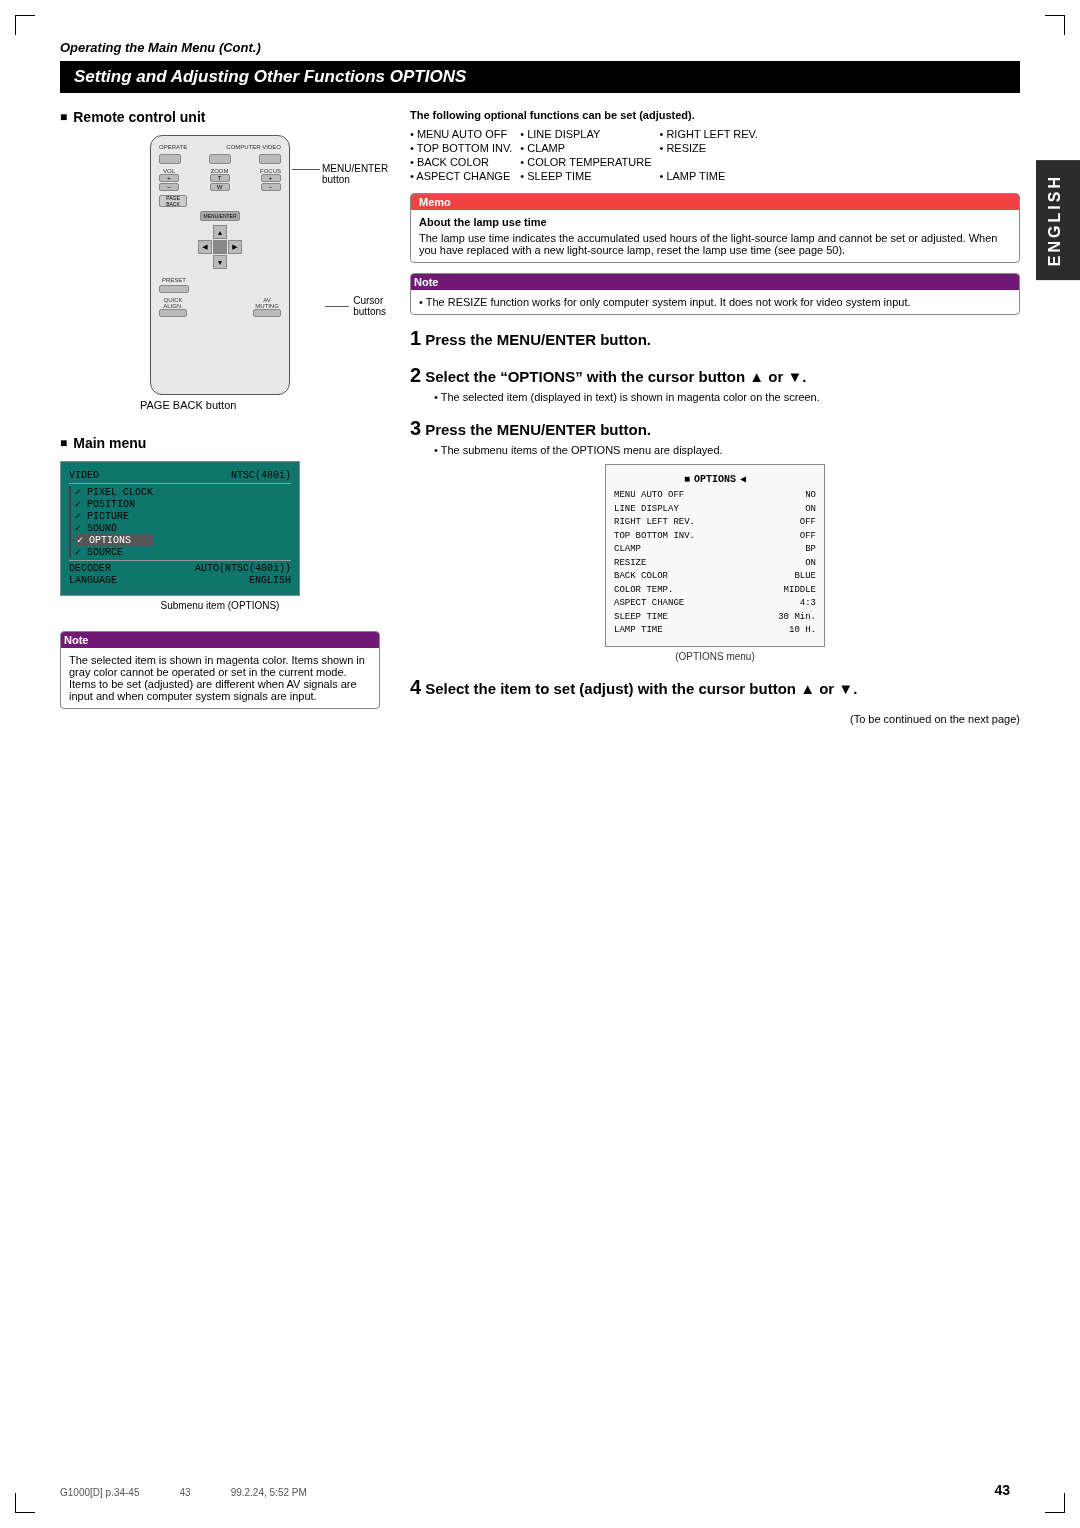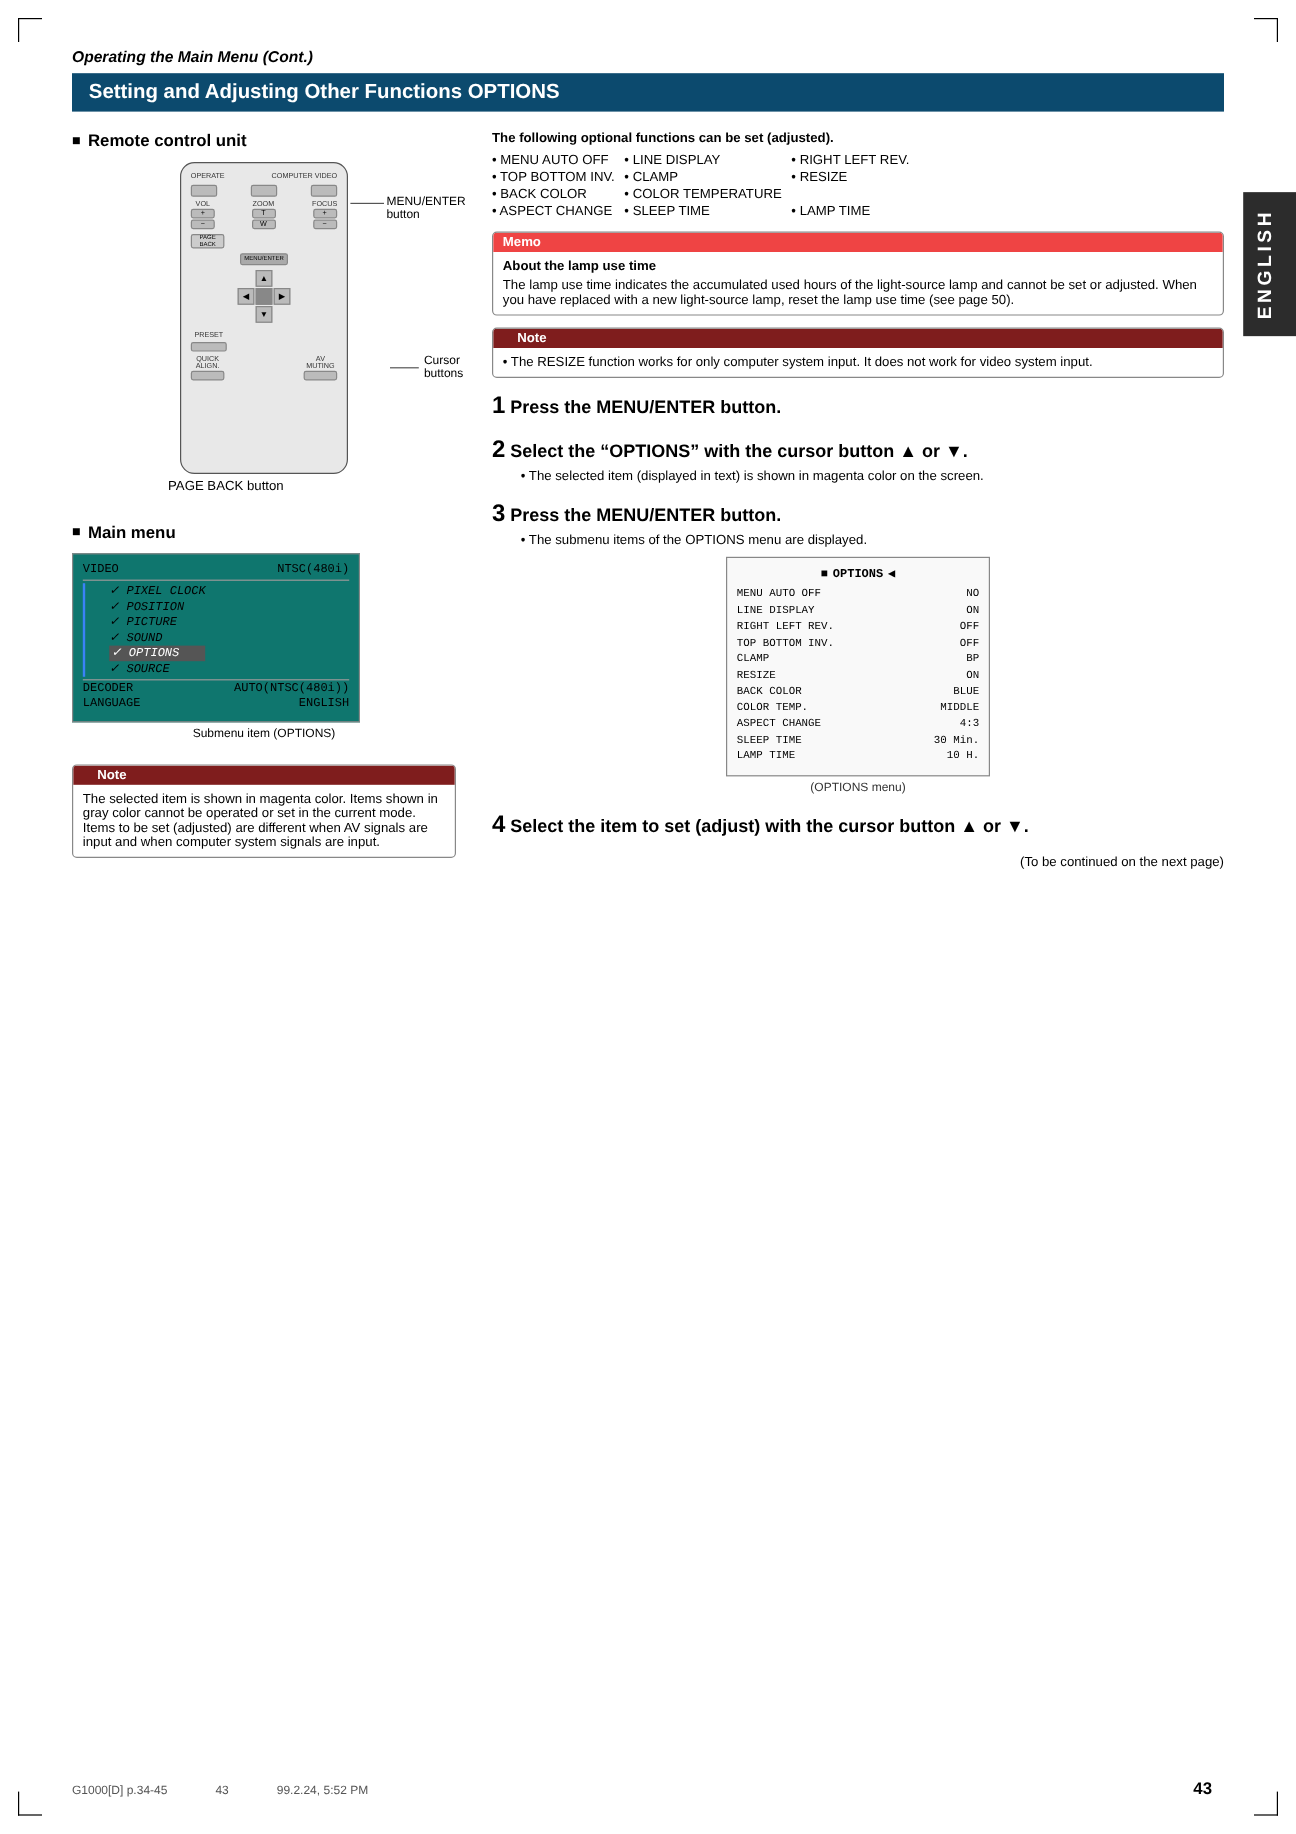--- a/index.html
+++ b/index.html
@@ -27,26 +27,27 @@
       height: 20px;
       border-color: #000;
       border-style: solid;
     }
     .corner-tl { top: 15px; left: 15px; border-width: 1px 0 0 1px; }
     .corner-tr { top: 15px; right: 15px; border-width: 1px 1px 0 0; }
     .corner-bl { bottom: 15px; left: 15px; border-width: 0 0 1px 1px; }
     .corner-br { bottom: 15px; right: 15px; border-width: 0 1px 1px 0; }
 
     .main-title-bar {
-      background: #0c4a6e;
+      background: #000000;
       color: #fff;
       font-size: 17px;
       font-weight: bold;
       padding: 6px 14px;
       margin-bottom: 16px;
+      font-style: italic;
     }
 
     .operating-header {
       font-size: 13px;
       font-weight: bold;
       margin-bottom: 6px;
       font-style: italic;
     }
 
     .two-col {
@@ -260,25 +261,25 @@
 
     
     .note-box {
       border: 1.5px solid #888;
       border-radius: 4px;
       margin-bottom: 12px;
       overflow: hidden;
     }
 
     .note-header {
-      background: #7f1d1d;
+      background: #701a75;
       color: #fff;
       font-size: 11px;
       font-weight: bold;
-      padding: 2px 20px;
+      padding: 2px 3px;
     }
 
     .note-content {
       padding: 6px 8px;
       font-size: 11px;
     }
 
     
     .step {
       margin-bottom: 14px;
@@ -530,21 +531,21 @@
       <div style="margin-top: 24px;">
         <div class="section-heading">Main menu</div>
 
         <div class="menu-diagram">
           <div class="menu-row">
             <span>VIDEO</span>
             <span>NTSC(480i)</span>
           </div>
           <div style="border-top:1px solid #999; margin:2px 0;"></div>
           <div style="display:flex; gap:6px; align-items:flex-start;">
-            <div style="border-left:2px solid #3b82f6; padding-left:20px;font-style:italic;">
+            <div style="border-left:2px solid #404040; padding-left:4px;">
               <div>✓ <span>PIXEL CLOCK</span></div>
               <div>✓ <span>POSITION</span></div>
               <div>✓ <span>PICTURE</span></div>
               <div>✓ <span>SOUND</span></div>
               <div style="background:#555; color:#fff; padding:0 2px;">✓ OPTIONS</div>
               <div>✓ <span>SOURCE</span></div>
             </div>
           </div>
           <div style="border-top:1px solid #999; margin:2px 0;"></div>
           <div class="menu-row">

